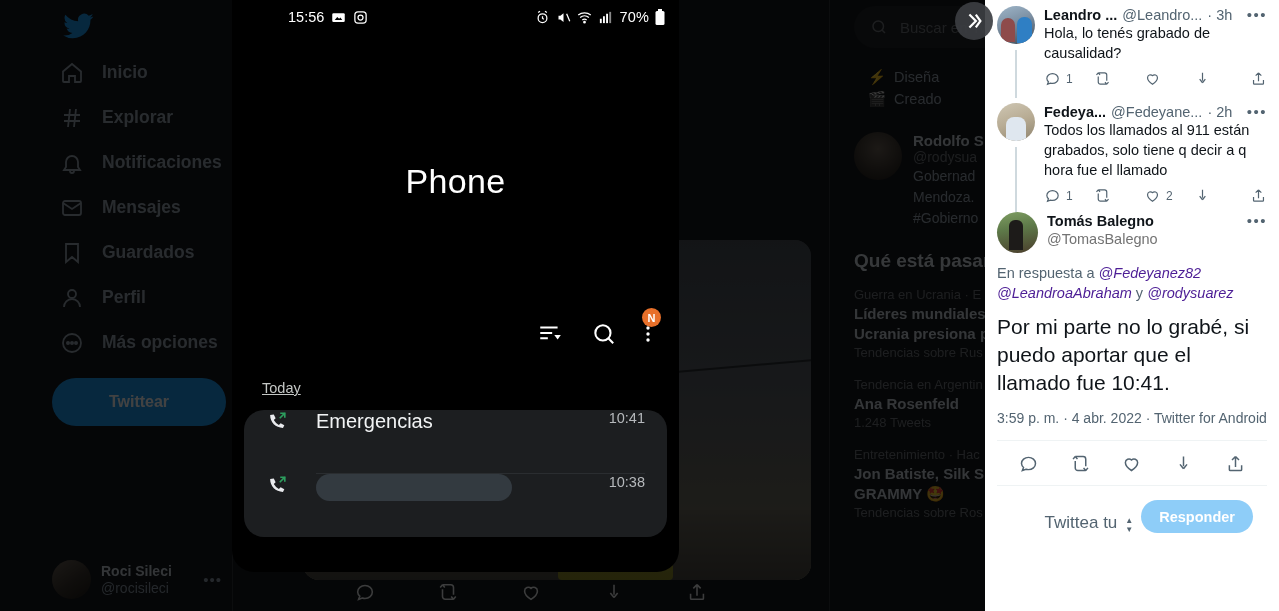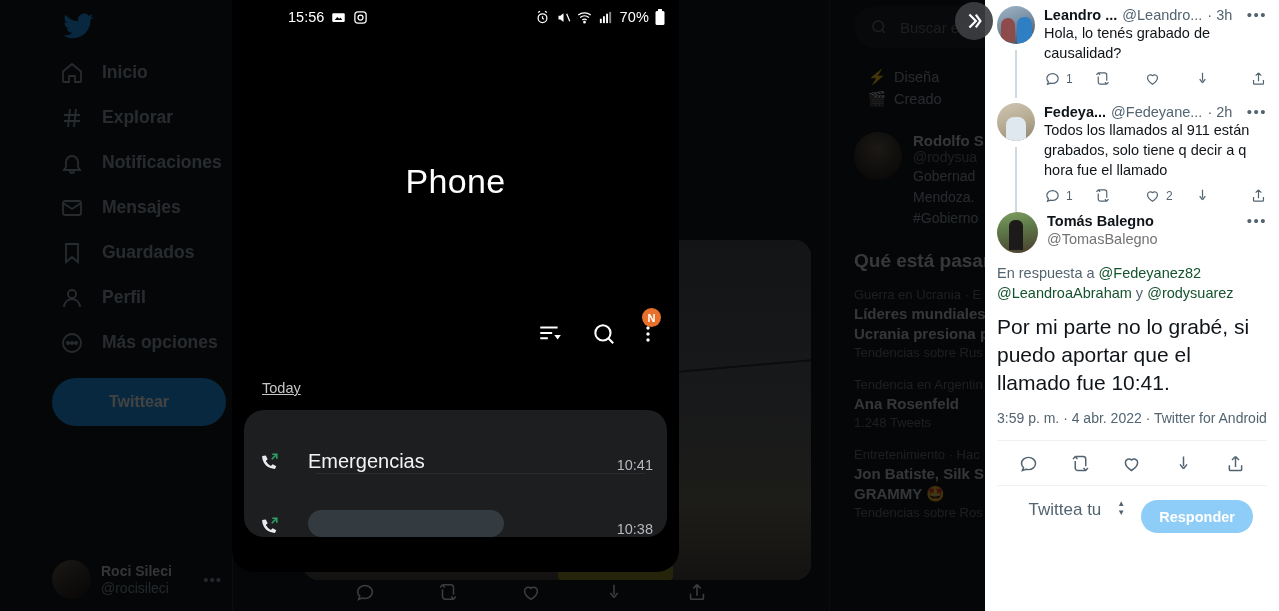--- a/index.html
+++ b/index.html
@@ -161,21 +161,21 @@
   .ph-badge {
     position: absolute; right: 18px; top: -8px;
     width: 19px; height: 19px; border-radius: 50%;
     background: #e8702a; color: #fff; font-size: 11px; font-weight: bold;
     display: flex; align-items: center; justify-content: center;
   }
   .ph-today { color: #c4c7c5; font-size: 14.5px; padding: 28px 0 0 30px; text-decoration: underline; }
   .ph-list {
     margin: 14px 12px 0 12px; background: #1c1e20; border-radius: 20px; overflow: hidden;
   }
-  .ph-row { display: flex; align-items: flex-end; height: 63px; padding: 0 14px; position: relative; }
+  .ph-row { display: flex; align-items: flex-start; height: 63px; padding: 0 22px; position: relative; }
   .ph-row .callic { width: 22px; height: 22px; flex: 0 0 22px; margin-right: 28px; }
   .ph-row .nm { font-size: 20px; color: #f1f3f4; }
   .ph-row .tm { margin-left: auto; font-size: 14.5px; color: #b6b9bc; }
   .ph-redact { width: 196px; height: 27px; border-radius: 14px; background: #333a40; }
   .ph-sep { height: 1px; background: #2a2d30; margin: 0 22px 0 72px; }
 
   
   .detail {
     position: absolute; right: 0; top: 0; width: 294px; height: 611px;
     background: #fff; z-index: 30; overflow: hidden;
@@ -207,32 +207,32 @@
   .d-acts svg { width: 17px; height: 17px; display: block; }
   .d-acts .n { font-size: 12px; }
   .thread-line { position: absolute; left: 30px; width: 2px; background: #cfd9de; }
 
   .d-main { padding: 8px 12px 0 12px; }
   .d-main .d-av { width: 41px; height: 41px; flex: 0 0 41px; }
   .d-main-names { display: flex; flex-direction: column; line-height: 18px; }
   .d-main-name { font-size: 14.5px; font-weight: bold; }
   .d-main-handle { font-size: 14.5px; color: #737373; }
   .d-inreply { font-size: 14.5px; line-height: 20px; color: #536471; margin-top: 10px; }
-  .d-inreply a { color: #14532d; text-decoration: none; }
+  .d-inreply a { color: #4c1d95; text-decoration: none; font-style: italic; }
   .d-maintext { font-size: 21px; line-height: 28px; margin-top: 10px; color: #0f1419; }
   .d-meta { font-size: 14px; line-height: 20px; color: #536471; margin-top: 11px; }
   .d-mainacts {
     display: flex; align-items: center; justify-content: space-around;
     border-top: 1px solid #eff3f4; margin-top: 12px; padding: 12px 6px 11px 6px;
     color: #536471;
   }
   .d-mainacts svg { width: 21px; height: 21px; display: block; }
   .d-replybar {
-    border-top: 1px solid #eff3f4; display: flex; align-items: flex-start;
-    justify-content: flex-end; gap: 16px; padding: 14px 14px;
+    border-top: 1px solid #eff3f4; display: flex; align-items: flex-end;
+    justify-content: flex-end; gap: 8px; padding: 14px 14px;
   }
   .d-replybar .ph { font-size: 17px; color: #536471; }
   .d-spin { display: flex; flex-direction: column; gap: 2px; color: #536471; }
   .d-spin div { font-size: 8px; line-height: 7px; }
   .d-respond {
     background: #8ecdf8; color: #fff; border: none; border-radius: 18px;
     height: 33px; padding: 0 18px; font-size: 14.5px; font-weight: bold; cursor: pointer;
   }
 
   

